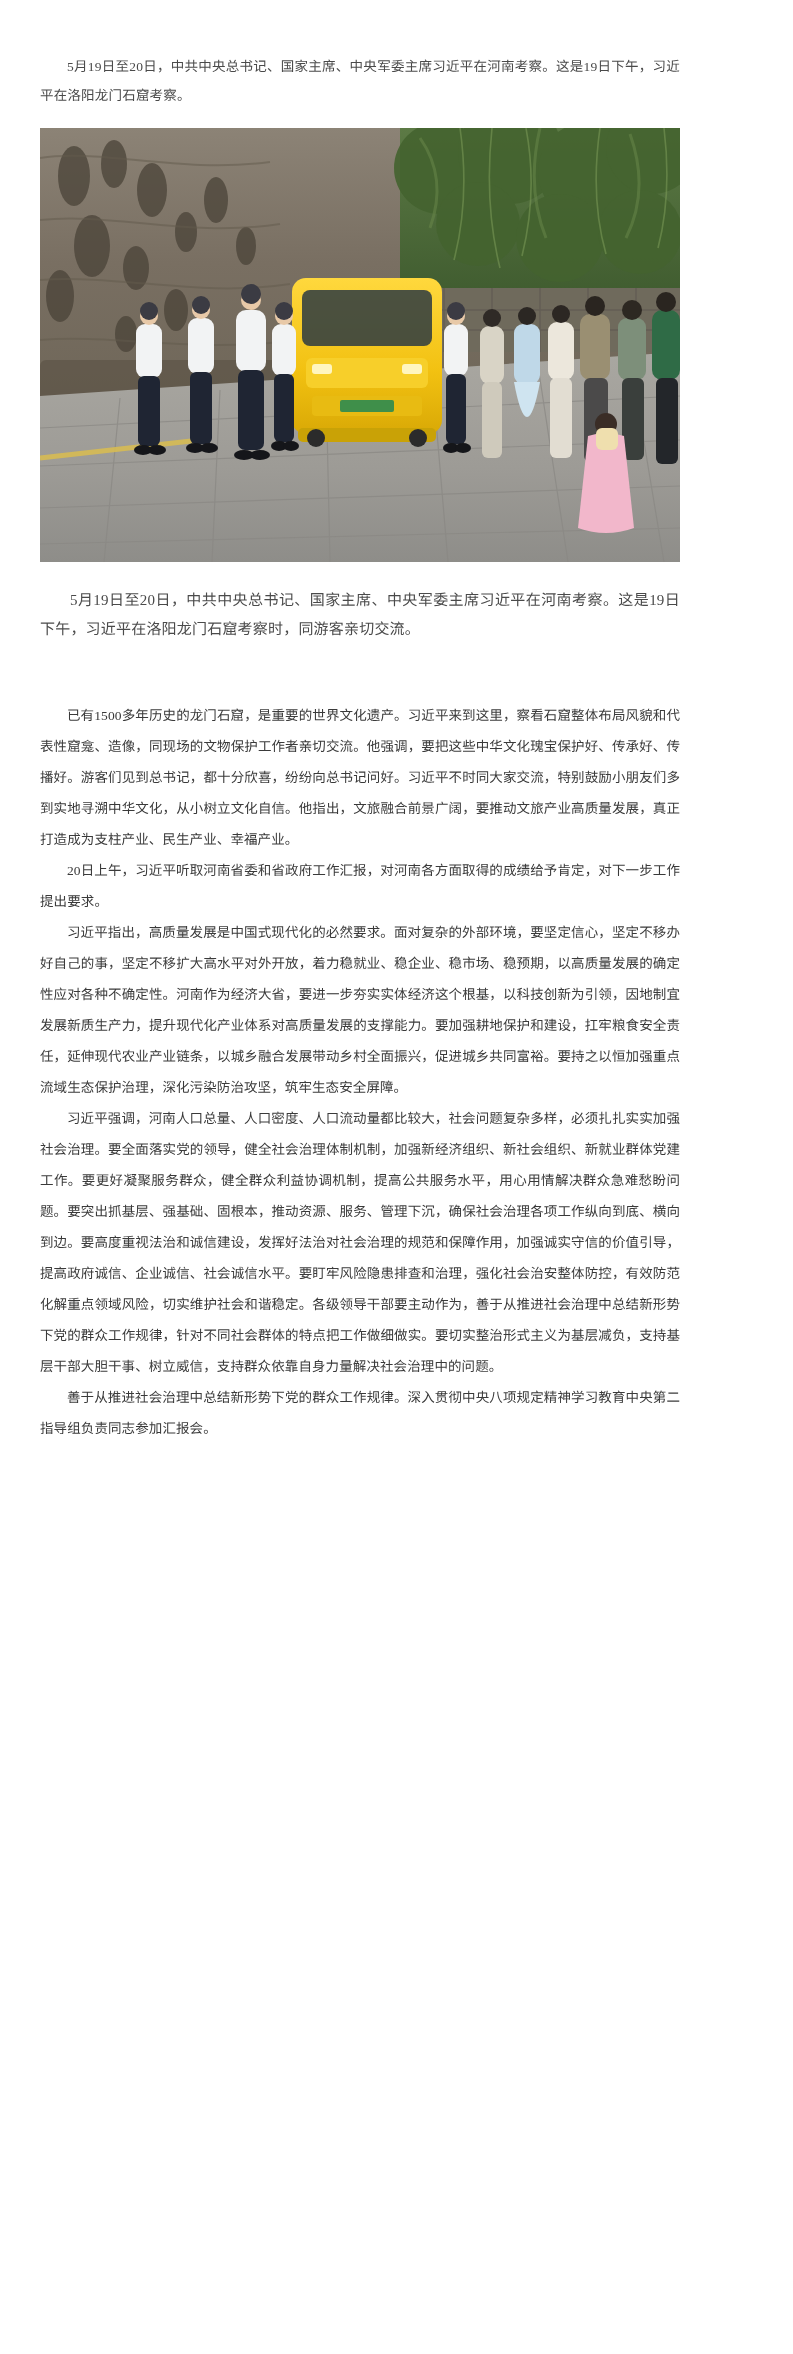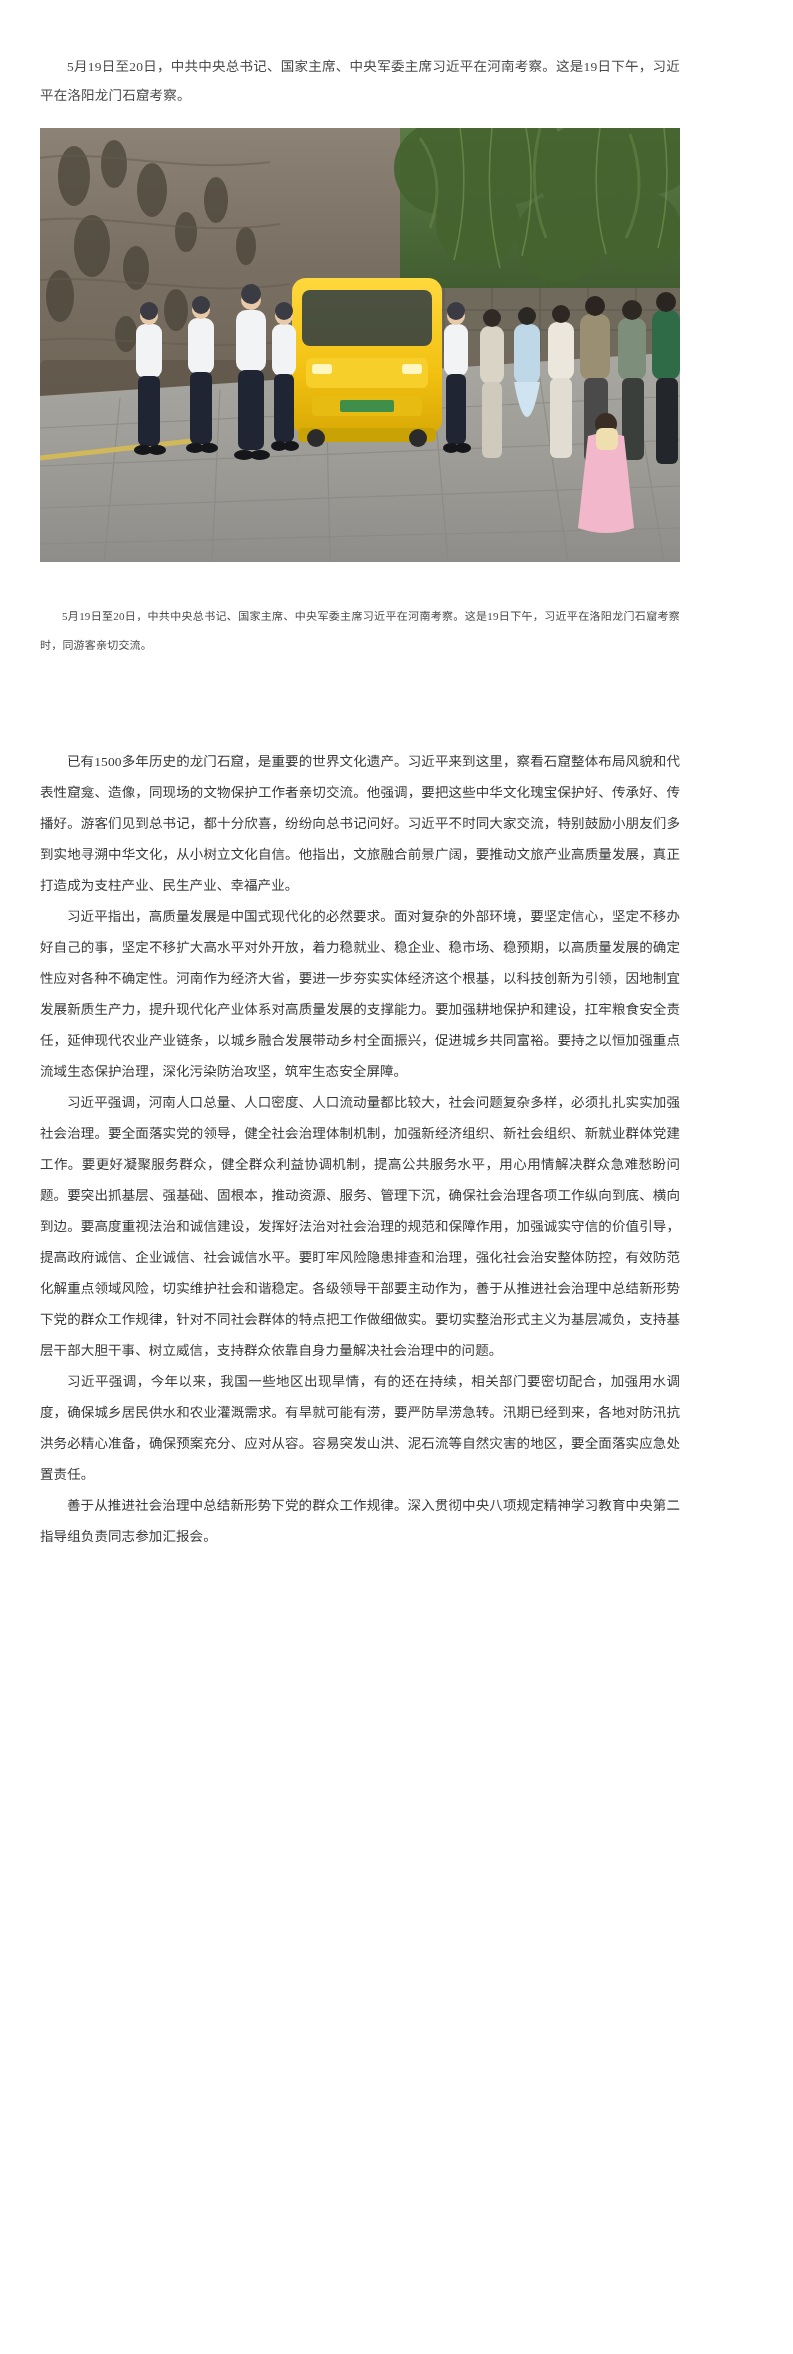--- a/index.html
+++ b/index.html
@@ -47,31 +47,31 @@
   .photo {
     width: 640px;
     height: 434px;
     display: block;
     position: relative;
     overflow: hidden;
     background: #7d7468;
   }
   .photo svg { display: block; width: 640px; height: 434px; }
   .caption {
-    font-size: 11px;
+    font-size: 15px;
     line-height: 29px;
     color: #4a4a4a;
     text-align: justify;
     text-justify: inter-ideograph;
     text-indent: 2em;
-    margin: 40px 0 0 0;
+    margin: 24px 0 0 0;
     letter-spacing: 0.2px;
   }
   .body-block {
-    margin-top: 86px;
+    margin-top: 56px;
   }
   p.para {
     font-size: 13.5px;
     line-height: 31px;
     color: #3a3a3a;
     text-align: justify;
     text-justify: inter-ideograph;
     text-indent: 2em;
     margin: 0;
     letter-spacing: 0.1px;
@@ -278,21 +278,21 @@
             <path d="M548 308 q 18 -6 36 0 l 10 92 q -28 10 -56 0 Z" fill="#f2b7cb"></path>
             <rect x="556" y="300" width="22" height="22" rx="6" fill="#efdfae"></rect>
           </g>
         </svg>
       </div>
       <p class="caption">5月19日至20日，中共中央总书记、国家主席、中央军委主席习近平在河南考察。这是19日下午，习近平在洛阳龙门石窟考察时，同游客亲切交流。</p>
     </div>
 
     <div class="body-block">
       <p class="para">已有1500多年历史的龙门石窟，是重要的世界文化遗产。习近平来到这里，察看石窟整体布局风貌和代表性窟龛、造像，同现场的文物保护工作者亲切交流。他强调，要把这些中华文化瑰宝保护好、传承好、传播好。游客们见到总书记，都十分欣喜，纷纷向总书记问好。习近平不时同大家交流，特别鼓励小朋友们多到实地寻溯中华文化，从小树立文化自信。他指出，文旅融合前景广阔，要推动文旅产业高质量发展，真正打造成为支柱产业、民生产业、幸福产业。</p>
+      <p class="para">20日上午，习近平听取河南省委和省政府工作汇报，对河南各方面取得的成绩给予肯定，对下一步工作提出要求。</p>
       <p class="para para-gap">习近平指出，高质量发展是中国式现代化的必然要求。面对复杂的外部环境，要坚定信心，坚定不移办好自己的事，坚定不移扩大高水平对外开放，着力稳就业、稳企业、稳市场、稳预期，以高质量发展的确定性应对各种不确定性。河南作为经济大省，要进一步夯实实体经济这个根基，以科技创新为引领，因地制宜发展新质生产力，提升现代化产业体系对高质量发展的支撑能力。要加强耕地保护和建设，扛牢粮食安全责任，延伸现代农业产业链条，以城乡融合发展带动乡村全面振兴，促进城乡共同富裕。要持之以恒加强重点流域生态保护治理，深化污染防治攻坚，筑牢生态安全屏障。</p>
       <p class="para para-gap">习近平强调，河南人口总量、人口密度、人口流动量都比较大，社会问题复杂多样，必须扎扎实实加强社会治理。要全面落实党的领导，健全社会治理体制机制，加强新经济组织、新社会组织、新就业群体党建工作。要更好凝聚服务群众，健全群众利益协调机制，提高公共服务水平，用心用情解决群众急难愁盼问题。要突出抓基层、强基础、固根本，推动资源、服务、管理下沉，确保社会治理各项工作纵向到底、横向到边。要高度重视法治和诚信建设，发挥好法治对社会治理的规范和保障作用，加强诚实守信的价值引导，提高政府诚信、企业诚信、社会诚信水平。要盯牢风险隐患排查和治理，强化社会治安整体防控，有效防范化解重点领域风险，切实维护社会和谐稳定。各级领导干部要主动作为，善于从推进社会治理中总结新形势下党的群众工作规律，针对不同社会群体的特点把工作做细做实。要切实整治形式主义为基层减负，支持基层干部大胆干事、树立威信，支持群众依靠自身力量解决社会治理中的问题。</p>
-      <p class="para para-gap">习近平强调，今年以来，我国一些地区出现旱情，有的还在持续，相关部门要密切配合，加强用水调度，确保城乡居民供水和农业灌溉需求。有旱就可能有涝，要严防旱涝急转。汛期已经到来，各地对防汛抗洪务必精心准备，确保预案充分、应对从容。容易突发山洪、泥石流等自然灾害的地区，要全面落实应急处置责任。</p>
       <p class="para para-gap">善于从推进社会治理中总结新形势下党的群众工作规律。深入贯彻中央八项规定精神学习教育中央第二指导组负责同志参加汇报会。</p>
     </div>
 
     <div class="bottom-pad"></div>
   </div>
 </div>
 
 </body></html>

